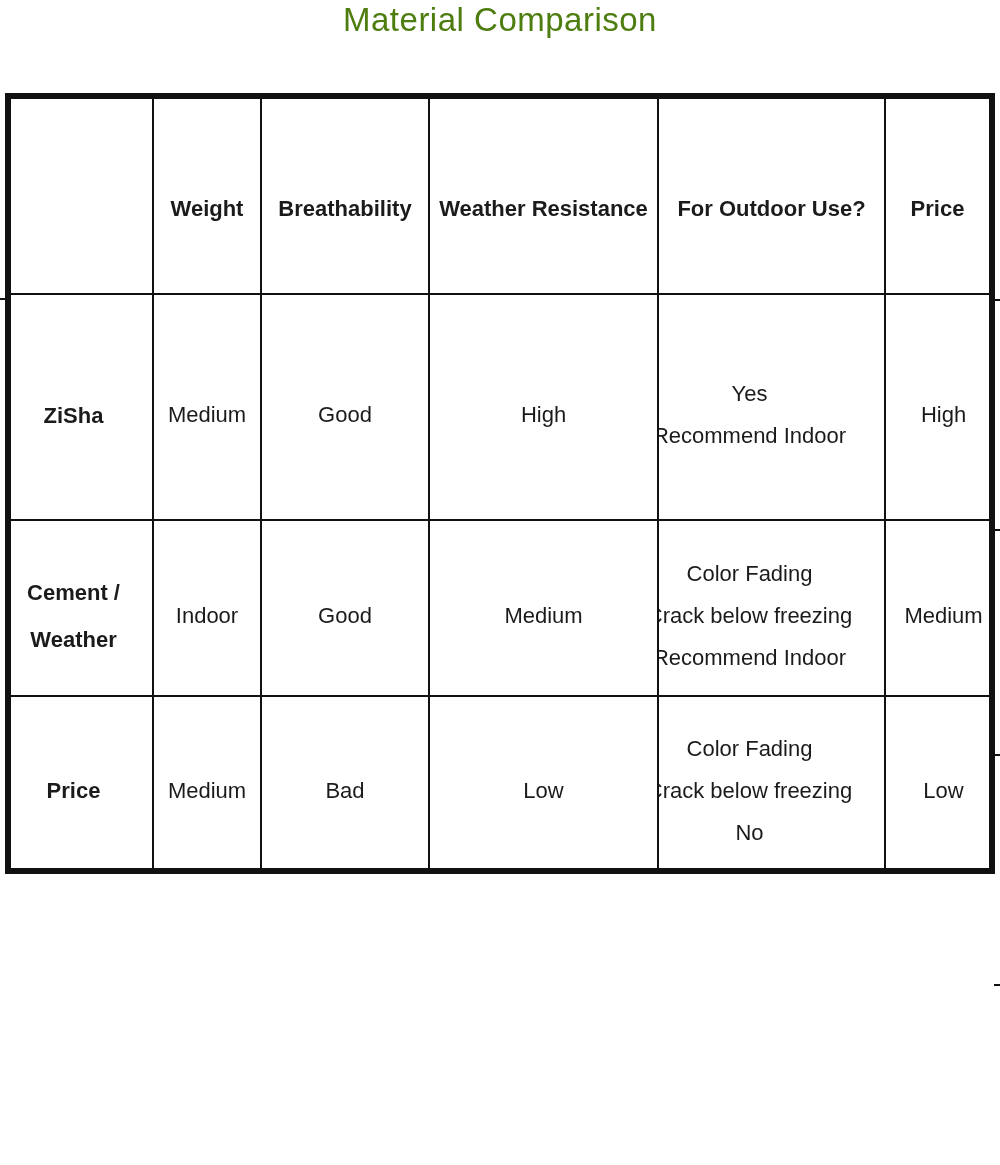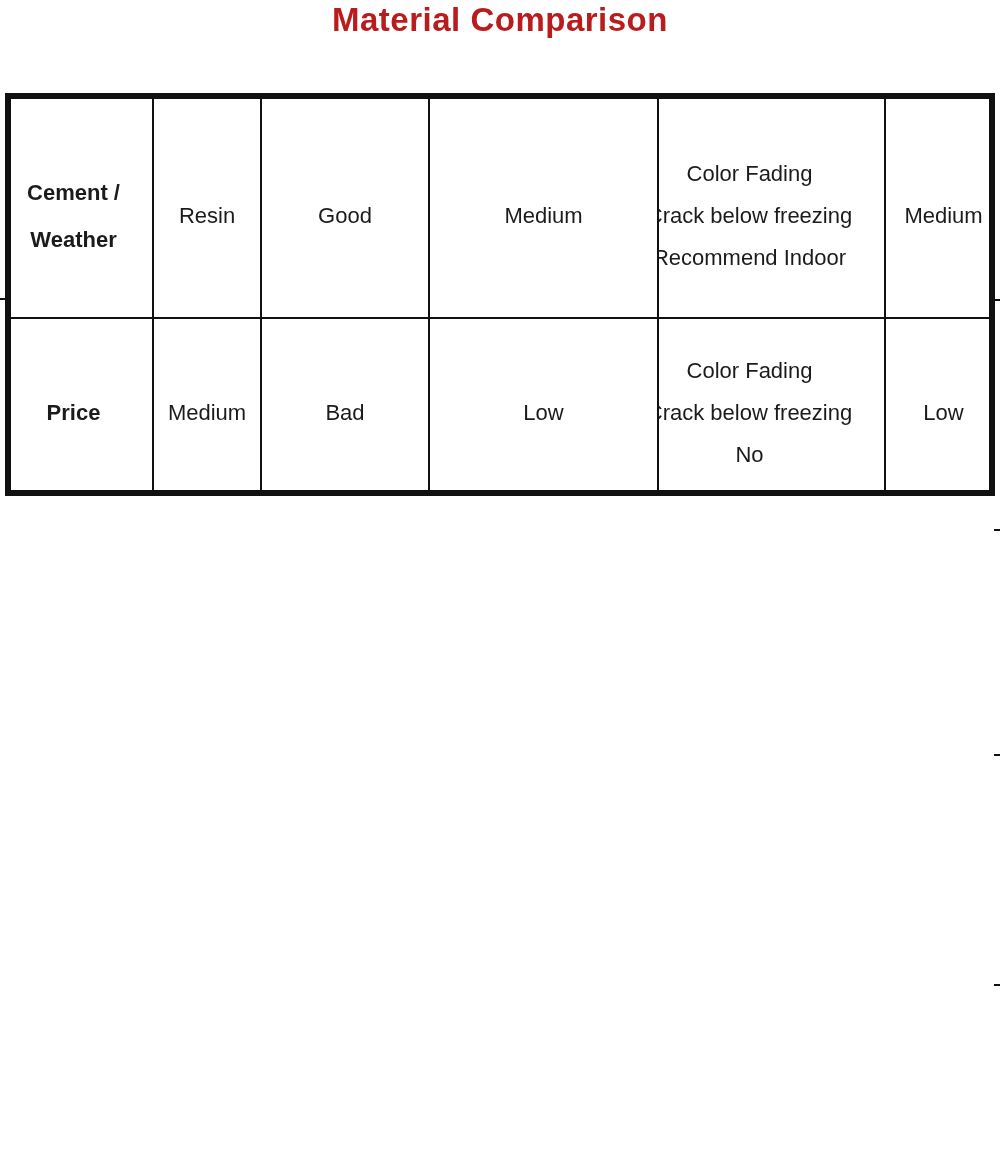--- a/index.html
+++ b/index.html
@@ -14,23 +14,23 @@
     width: 1000px; height: 1165px;
     background: #ffffff;
     overflow: hidden;
   }
   .title {
     position: absolute;
     top: 0; left: 0;
     width: 1000px;
     text-align: center;
     font-size: 33px;
-    font-weight: bold;
+    font-weight: normal;
     line-height: 40px;
-    color: #b91c1c;
+    color: #4d7c0f;
     letter-spacing: 0.5px;
     white-space: nowrap;
   }
   table.cmp {
     position: absolute;
     left: 5px; top: 93px;
     width: 984px;
     border-collapse: collapse;
     table-layout: fixed;
     border: 6px solid #111111;
@@ -67,30 +67,71 @@
   <table class="cmp">
     <colgroup>
       <col style="width:145px">
       <col style="width:108px">
       <col style="width:168px">
       <col style="width:229px">
       <col style="width:227px">
       <col style="width:107px">
     </colgroup>
     <tbody>
+      <tr class="r-head" style="height:198px">
+        <td>
+            <div class="line"></div>
+          </td>
+        <td>
+            <div class="line">Weight</div>
+          </td>
+        <td>
+            <div class="line">Breathability</div>
+          </td>
+        <td>
+            <div class="line">Weather Resistance</div>
+          </td>
+        <td class="c-outdoor">
+            <div class="line">For Outdoor Use?</div>
+          </td>
+        <td class="c-price">
+            <div class="line">Price</div>
+          </td>
+      </tr>
 
 
+      <tr class="r-data" style="height:226px">
+        <td class="c-material">
+          <div class="line">ZiSha</div>
+        </td>
+        <td>
+            <div class="line">Medium</div>
+          </td>
+        <td>
+            <div class="line">Good</div>
+          </td>
+        <td>
+            <div class="line">High</div>
+          </td>
+        <td class="c-outdoor">
+          <div class="line">Yes</div>
+          <div class="line">Recommend Indoor</div>
+        </td>
+        <td class="c-price">
+            <div class="line">High</div>
+          </td>
+      </tr>
 
-      <tr class="r-data" style="height:222px">
+      <tr class="r-data" style="height:176px">
         <td class="c-material">
           <div class="line">Cement /</div>
           <div class="line">Weather</div>
         </td>
         <td>
-            <div class="line">Resin</div>
+            <div class="line">Indoor</div>
           </td>
         <td>
             <div class="line">Good</div>
           </td>
         <td>
             <div class="line">Medium</div>
           </td>
         <td class="c-outdoor">
           <div class="line">Color Fading</div>
           <div class="line">Crack below freezing</div>

